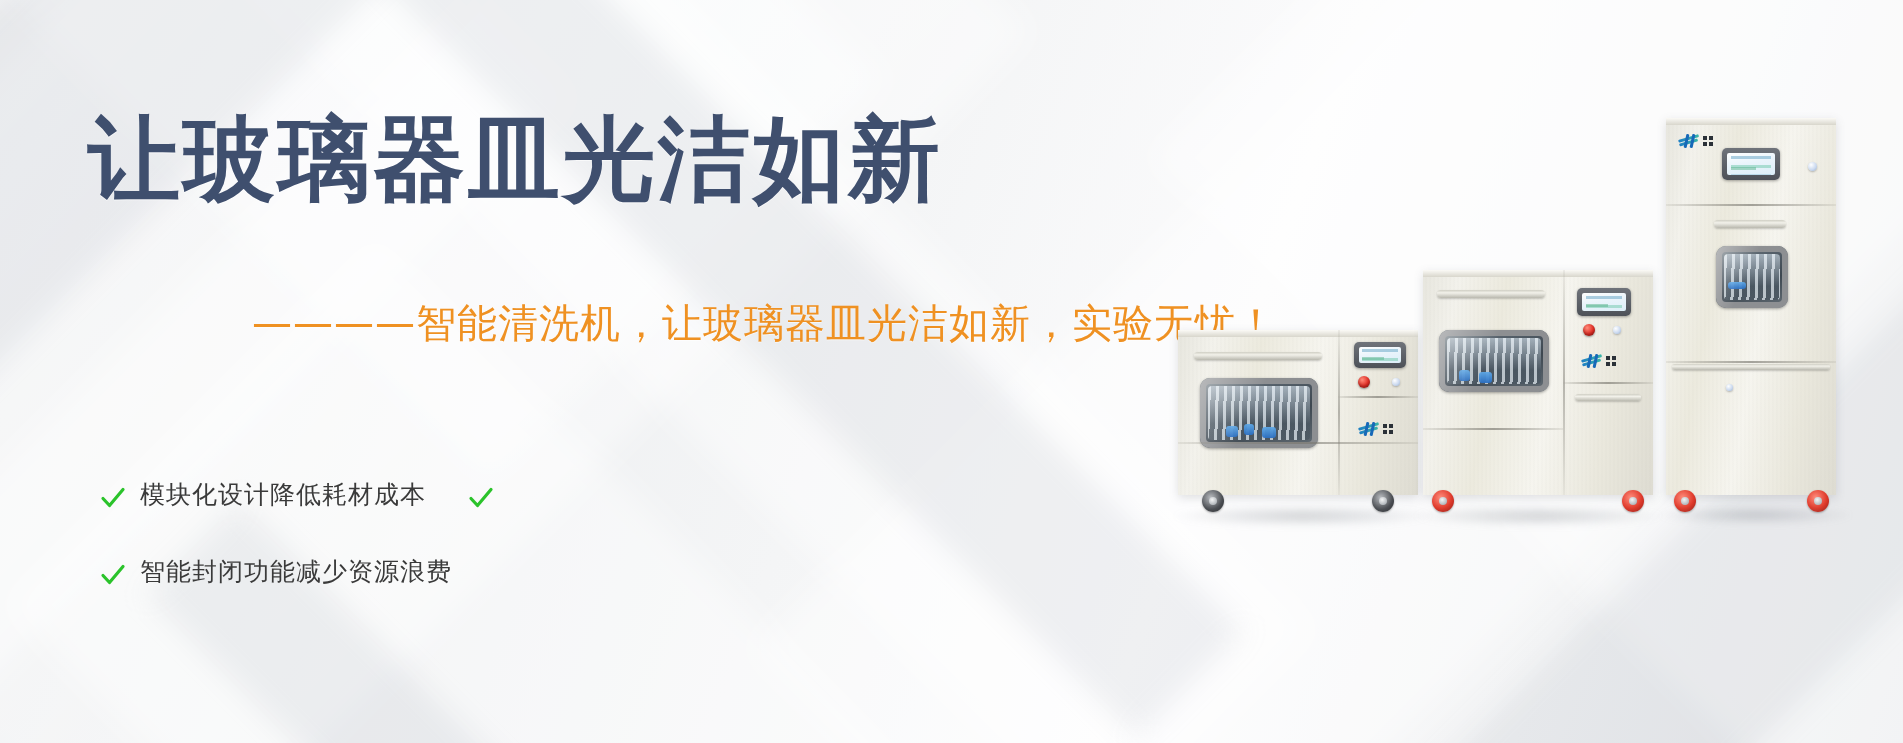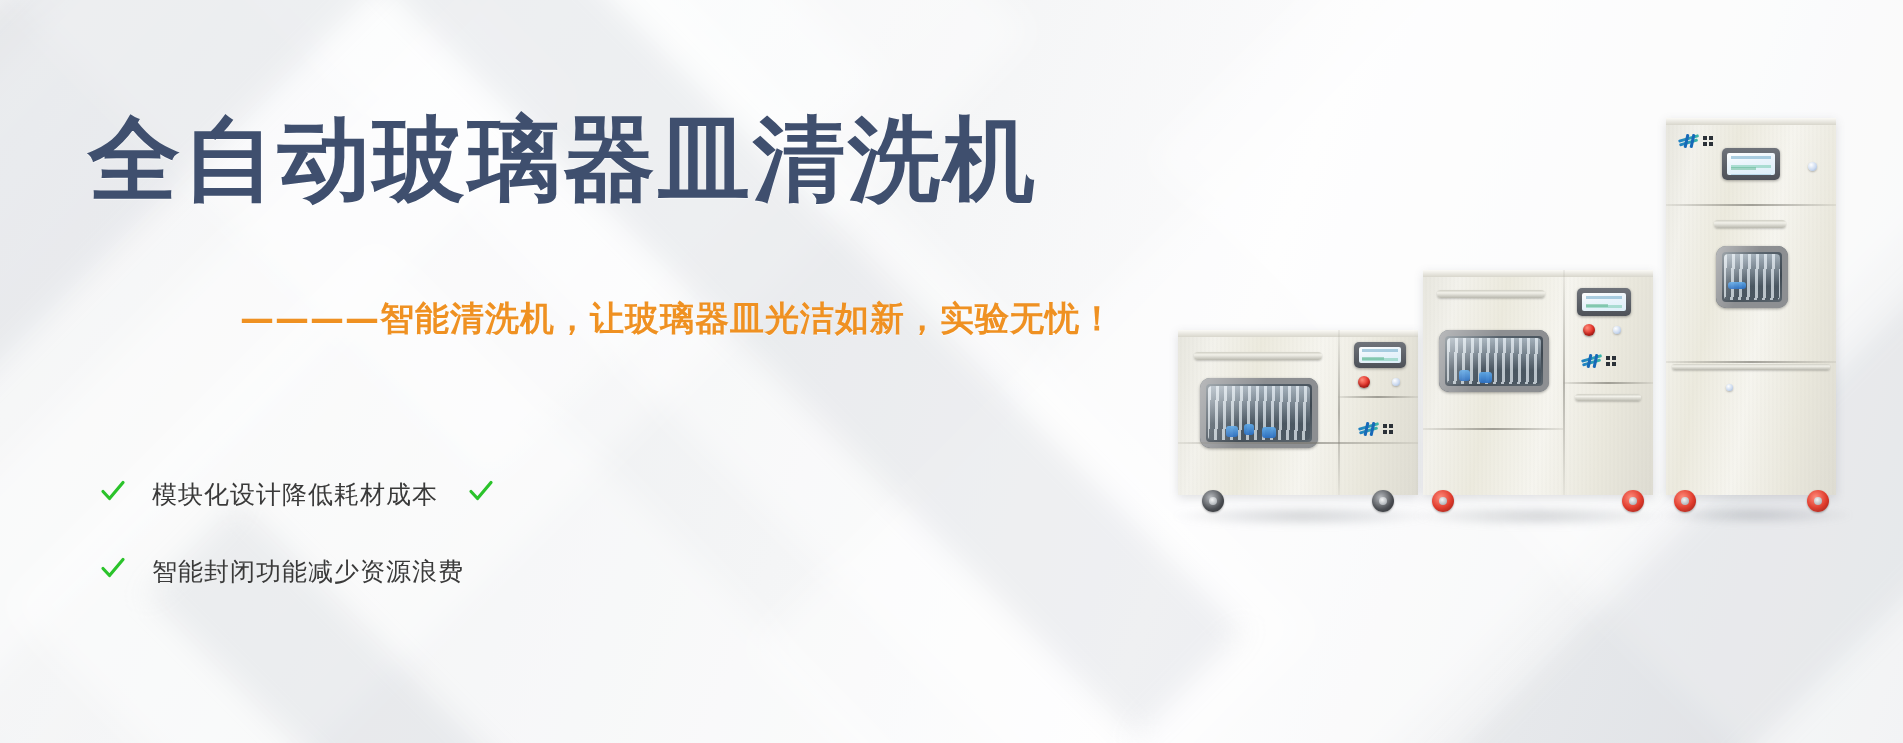--- a/index.html
+++ b/index.html
@@ -43,32 +43,32 @@
   .headline {
     position:absolute; left:88px; top:112px;
     font-size:92px; line-height:1.05; font-weight:700;
     letter-spacing:3px;
     color:#3f4f6e;
     text-shadow:0 1px 0 rgba(255,255,255,0.6);
     white-space:nowrap;
   }
 
   .subline {
-    position:absolute; left:240px; top:296px;
-    font-size:34px; font-weight:700; letter-spacing:1px;
+    position:absolute; left:252px; top:296px;
+    font-size:40px; font-weight:400; letter-spacing:1px;
     color:#ef9122; white-space:nowrap;
     text-shadow:0 1px 0 rgba(255,255,255,0.5);
   }
 
   .features {
     position:absolute; left:100px; top:478px;
     display:grid; grid-template-columns:368px auto;
     row-gap:44px; column-gap:0px;
   }
-  .feat { display:flex; align-items:flex-start; gap:26px; white-space:nowrap; }
+  .feat { display:flex; align-items:flex-end; gap:14px; white-space:nowrap; }
   .check {
     width:26px; height:26px; flex:0 0 26px; position:relative;
   }
   .check svg { display:block; }
   .feat-label {
     font-size:25px; color:#3a3a3a; letter-spacing:1px;
     font-family:"DejaVu Sans","Liberation Sans",sans-serif;
   }
 
   
@@ -173,21 +173,21 @@
     <span class="band b6"></span>
     <span class="band b7"></span>
     <span class="band dark bd1"></span>
     <span class="band dark bd2"></span>
     <span class="band dark bd3"></span>
     <span class="band dark bd4"></span>
   </div>
 
   <div class="copy">
 
-    <div class="headline">全自动玻璃器皿清洗机</div>
+    <div class="headline">让玻璃器皿光洁如新</div>
 
     <div class="subline">————智能清洗机，让玻璃器皿光洁如新，实验无忧！</div>
 
     <div class="features">
 
       <div class="feat">
         <span class="check">
           <svg width="26" height="26" viewBox="0 0 26 26">
             <path d="M3 13.5 L9.5 20.5 L23 4.5" fill="none" stroke="#2bc32b" stroke-width="3.2" stroke-linecap="round" stroke-linejoin="round"></path>
           </svg>

